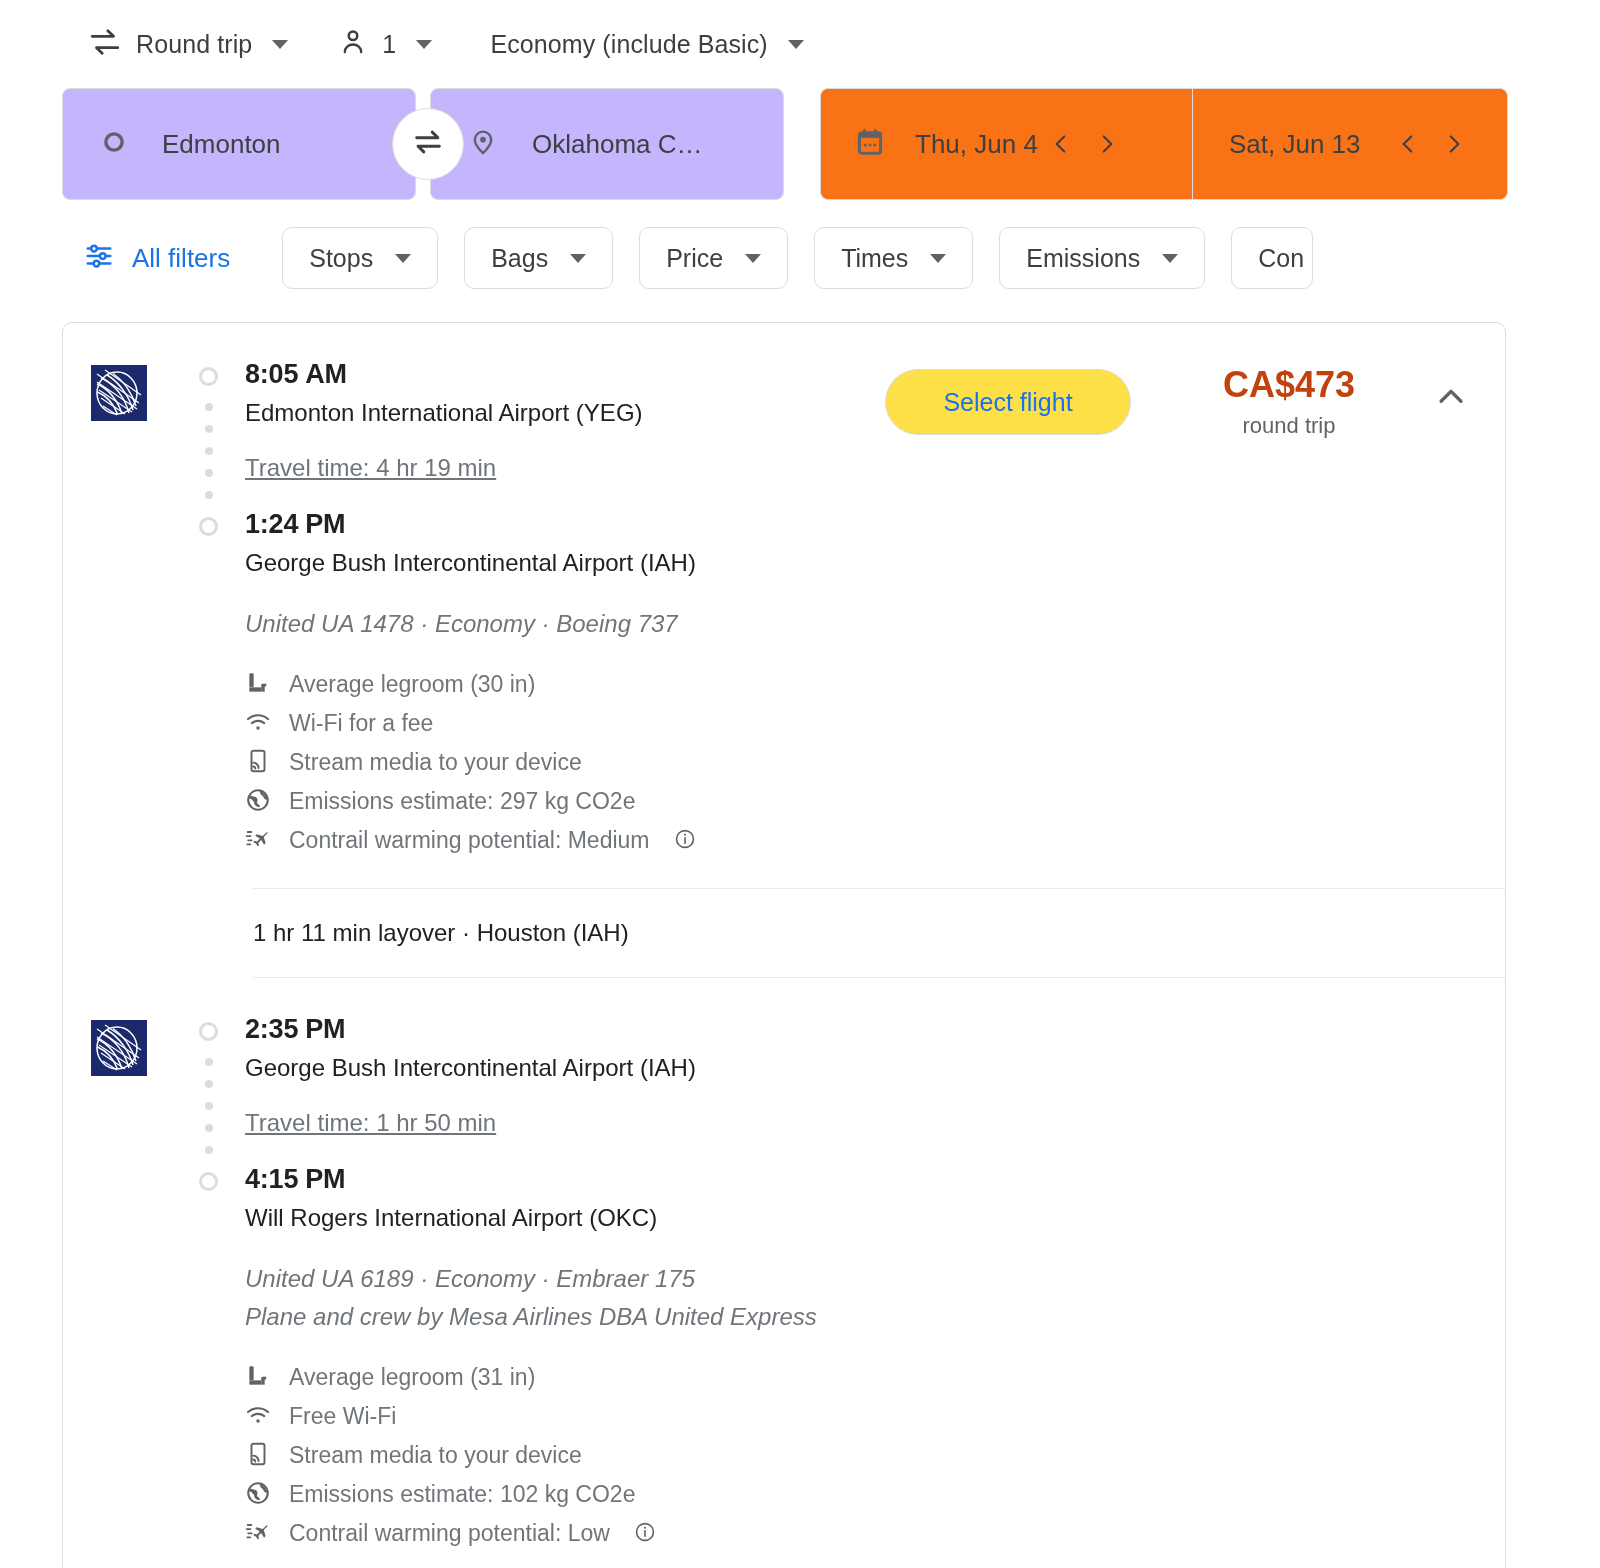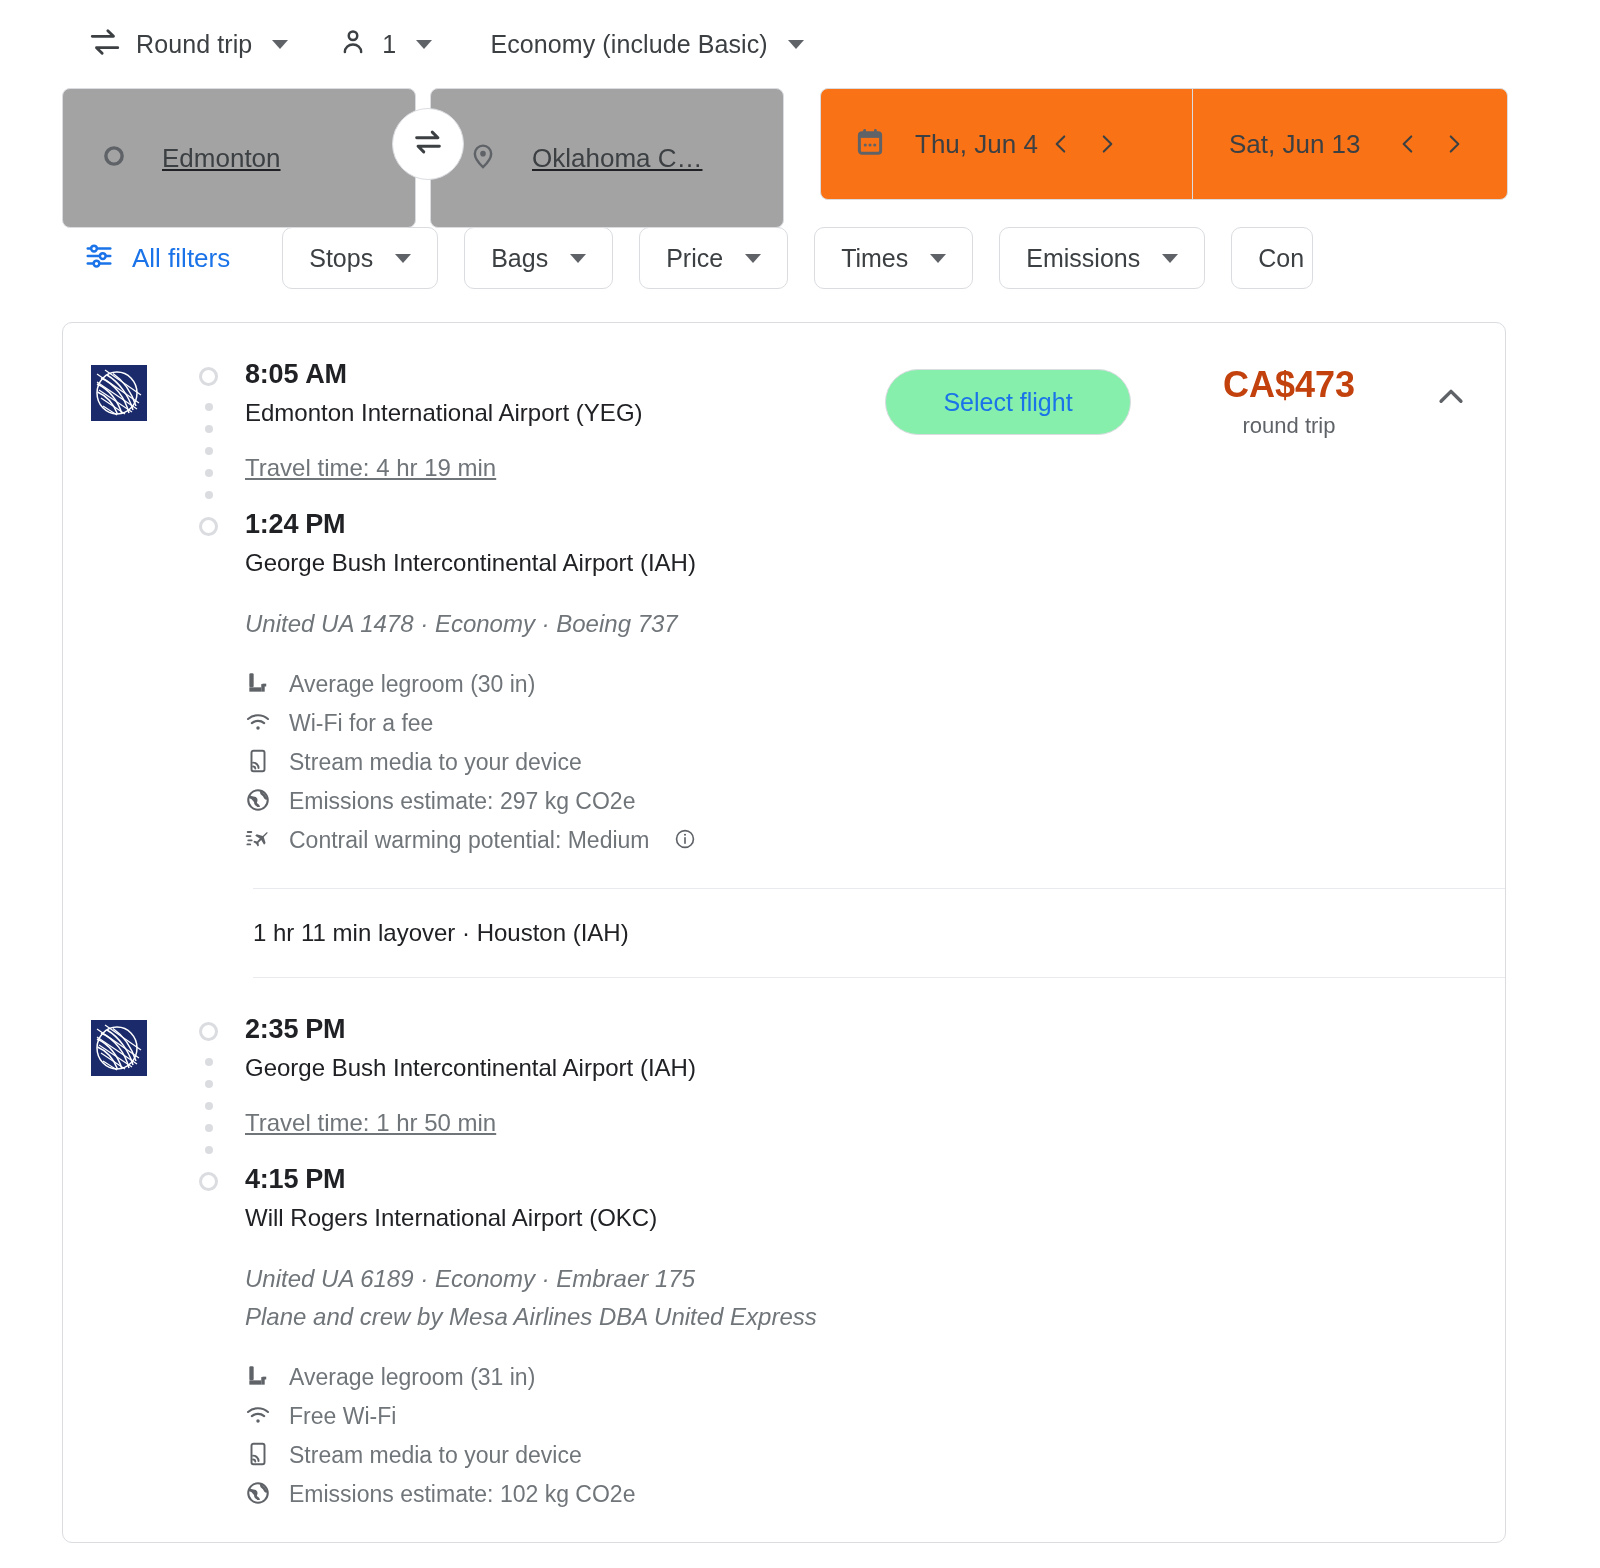--- a/index.html
+++ b/index.html
@@ -51,28 +51,27 @@
     padding-left: 62px;
     gap: 0;
     height: 120px;
   }
   .field-group {
     display: flex;
     align-items: center;
     position: relative;
   }
   .field {
-    height: 140px;
+    height: 112px;
     border: 1px solid #dadce0;
     border-radius: 8px;
     display: flex;
     align-items: center;
-    background: #a3a3a3;
+    background: #c4b5fd;
     cursor: text;
-    text-decoration: underline;
   }
   .field-origin { width: 354px; padding-left: 38px; }
   .field-dest   { width: 354px; padding-left: 38px; margin-left: 14px; }
   .field-text {
     font-size: 26px;
     color: #3c4043;
     margin-left: 35px;
     white-space: nowrap;
     overflow: hidden;
   }
@@ -277,21 +276,21 @@
     gap: 0;
   }
   .select-flight {
     width: 246px;
     height: 66px;
     border: 1px solid #dadce0;
     border-radius: 34px;
     display: flex;
     align-items: center;
     justify-content: center;
-    background: #86efac;
+    background: #fde047;
     cursor: pointer;
     margin-top: 4px;
   }
   .select-flight-label {
     font-size: 25px;
     color: #1a73e8;
   }
   .price-block {
     width: 200px;
     text-align: center;
@@ -719,19 +718,40 @@
             <span class="icn">
               <svg width="26" height="26" viewBox="0 0 24 24" fill="none" stroke="#5f6368" stroke-width="1.9">
                 <circle cx="12" cy="12" r="9"></circle>
                 <path d="M4 9c3 1.5 5 .5 6 2s-1 3 0 4.5 2.5 1 2.5 3" fill="#5f6368" stroke="#5f6368" stroke-width="2.6" stroke-linejoin="round"></path>
                 <path d="M15 4.5c0 2 1.5 2 2.5 3.2s.5 2.5 2 2.8" stroke-width="2.4" stroke-linecap="round"></path>
               </svg>
             </span>
             <span class="amenity-label">Emissions estimate: 102 kg CO2e</span>
           </div>
 
+          <div class="amenity">
+            <span class="icn">
+              <svg width="26" height="26" viewBox="0 0 24 24" fill="#5f6368">
+                <path d="M21.5 6.2c-.5-.5-1.4-.5-2 .1l-3.1 3-5.6-1.7-1.4 1.4 4.3 2.6-2.6 2.6-2.4-.5-1.1 1.1 2.6 1.6 1.6 2.6 1.1-1.1-.5-2.4 2.6-2.6 2.6 4.3 1.4-1.4-1.7-5.6 3-3.1c.6-.6.6-1.5.2-1.9z"></path>
+                <g stroke="#5f6368" stroke-width="1.7" stroke-linecap="round">
+                  <path d="M2.5 5.5h3.3"></path>
+                    <path d="M1.5 9.3h3.6"></path>
+                    <path d="M3 13.2h3.2"></path>
+                    <path d="M2.2 17h2.6"></path>
+                </g>
+              </svg>
+            </span>
+            <span class="amenity-label">Contrail warming potential: Low</span>
+            <span class="info-dot">
+              <svg width="22" height="22" viewBox="0 0 24 24" fill="none" stroke="#5f6368" stroke-width="1.8">
+                <circle cx="12" cy="12" r="9.2"></circle>
+                <path d="M12 10.6v6" stroke-linecap="round"></path>
+                <circle cx="12" cy="7.4" r="1.15" fill="#5f6368" stroke="none"></circle>
+              </svg>
+            </span>
+          </div>
 
         </div>
       </div>
     </div>
   </div>
 
 </div>
 
 </body></html>

